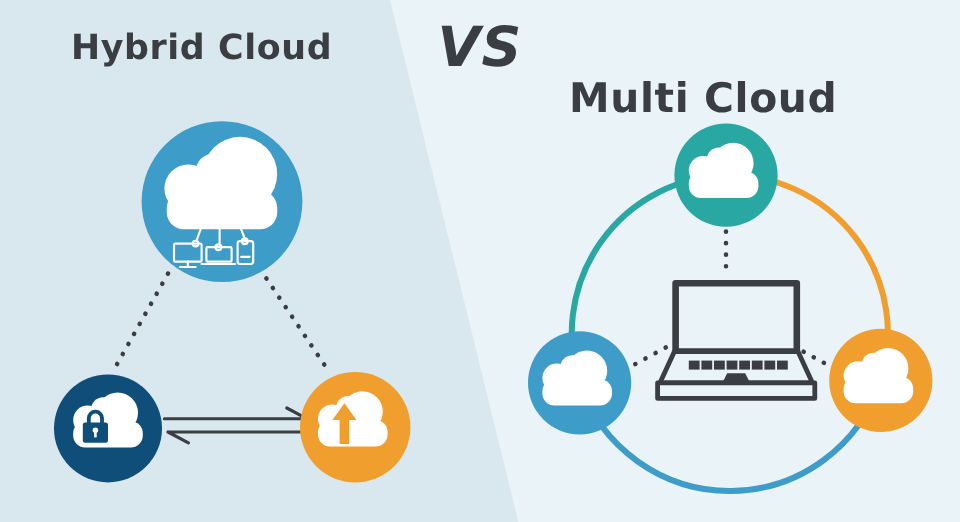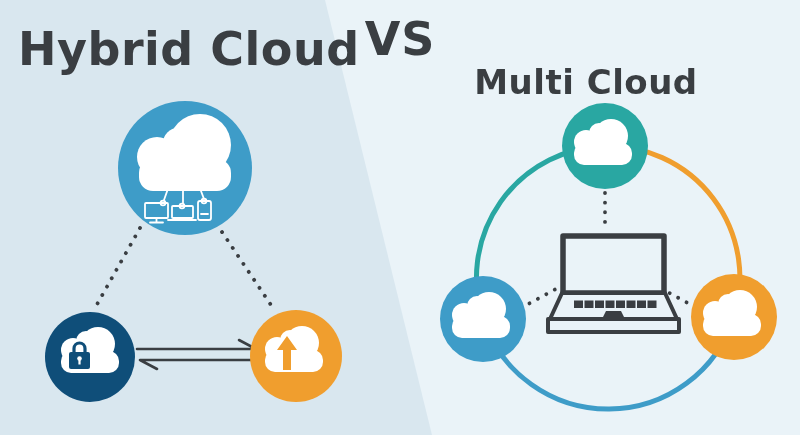--- a/index.html
+++ b/index.html
@@ -16,22 +16,22 @@
     clip-path:polygon(0 0,325px 0,432px 435px,0 435px);
   }
   .title{
     position:absolute;
     color:var(--ink,#3a3e42);
     font-weight:600;
     text-align:center;
     letter-spacing:0.5px;
     white-space:nowrap;
   }
-  #title-left{left:18px;top:22px;width:300px;font-size:46px;}
-  #title-vs{left:352px;top:12px;width:96px;font-size:46px;letter-spacing:1px;}
+  #title-left{left:18px;top:22px;width:300px;font-size:29px;}
+  #title-vs{left:352px;top:12px;width:96px;font-size:46px;letter-spacing:1px;font-style:italic;}
   #title-right{left:466px;top:26px;width:240px;font-size:34px;margin-top:36px;}
   svg{position:absolute;display:block;}
   #hybrid-svg{left:0;top:80px;}
   #multi-svg{left:400px;top:80px;}
   .f-blue{fill:var(--blue,#3e9cc8);}
   .f-navy{fill:var(--navy,#0f4e79);}
   .f-orange{fill:var(--orange,#f09e2e);}
   .f-teal{fill:var(--teal,#29a7a2);}
   .f-white{fill:#ffffff;}
   .f-ink{fill:var(--ink,#3a3e42);}

